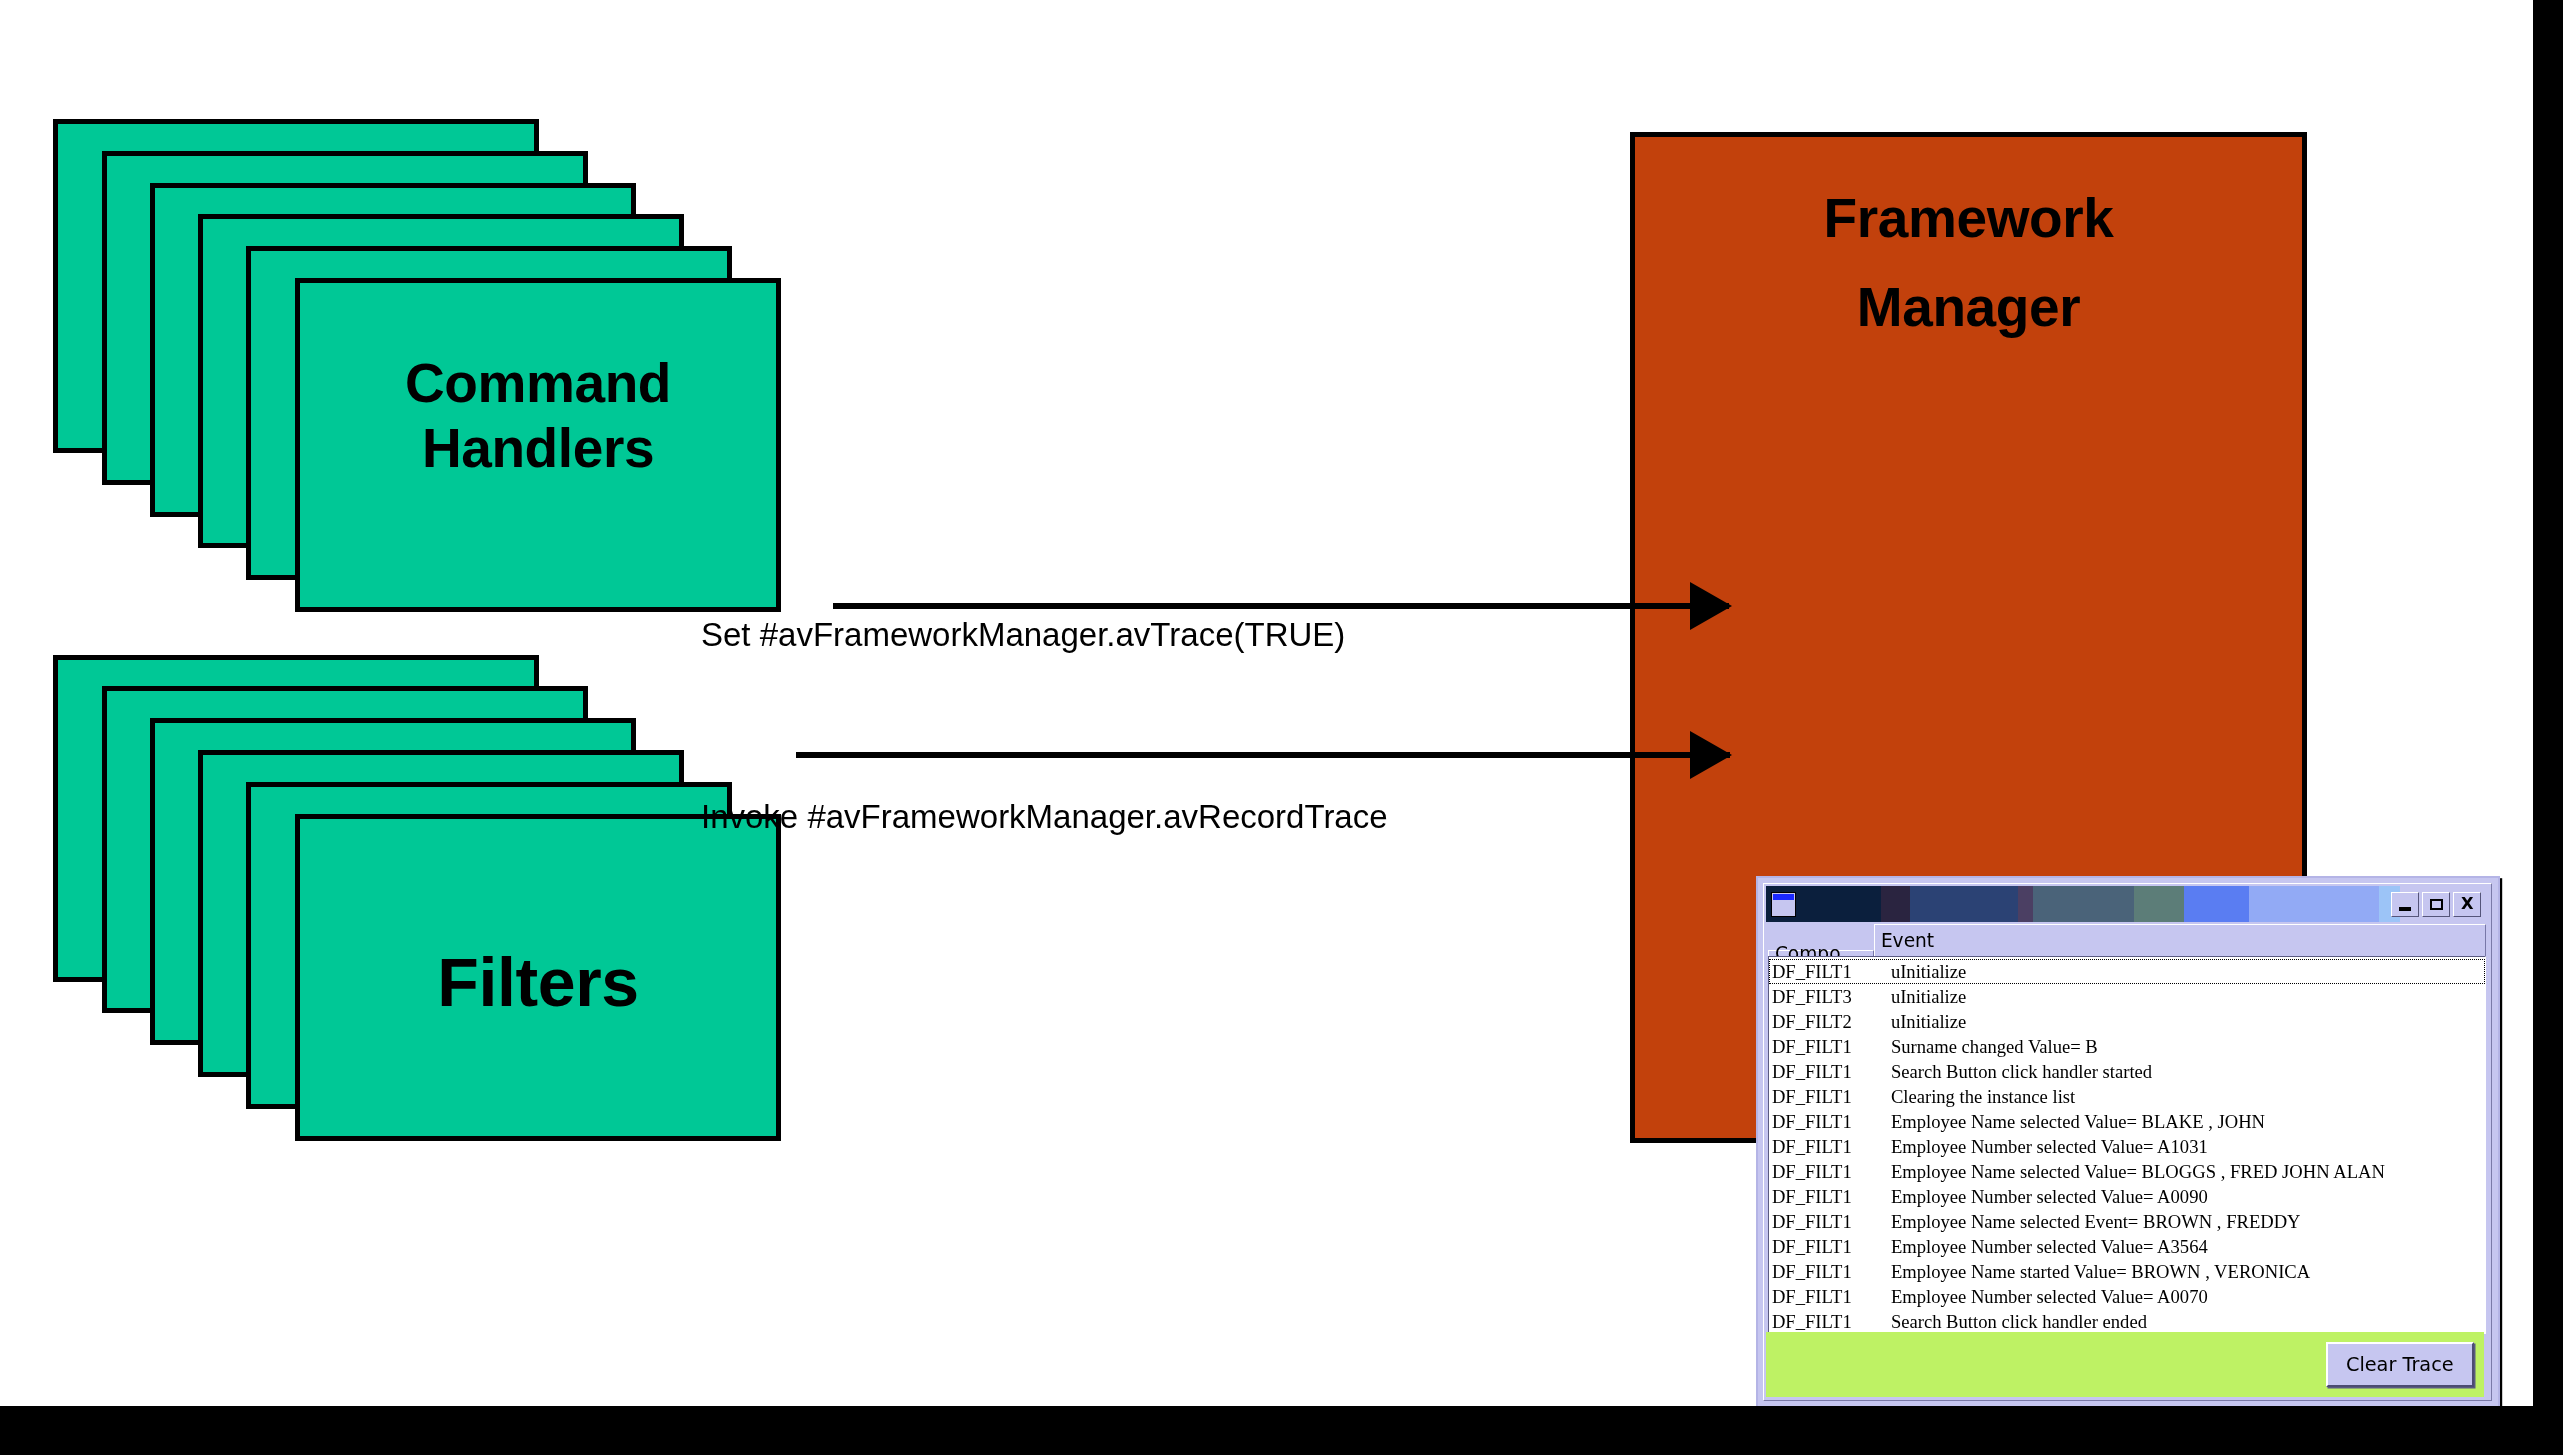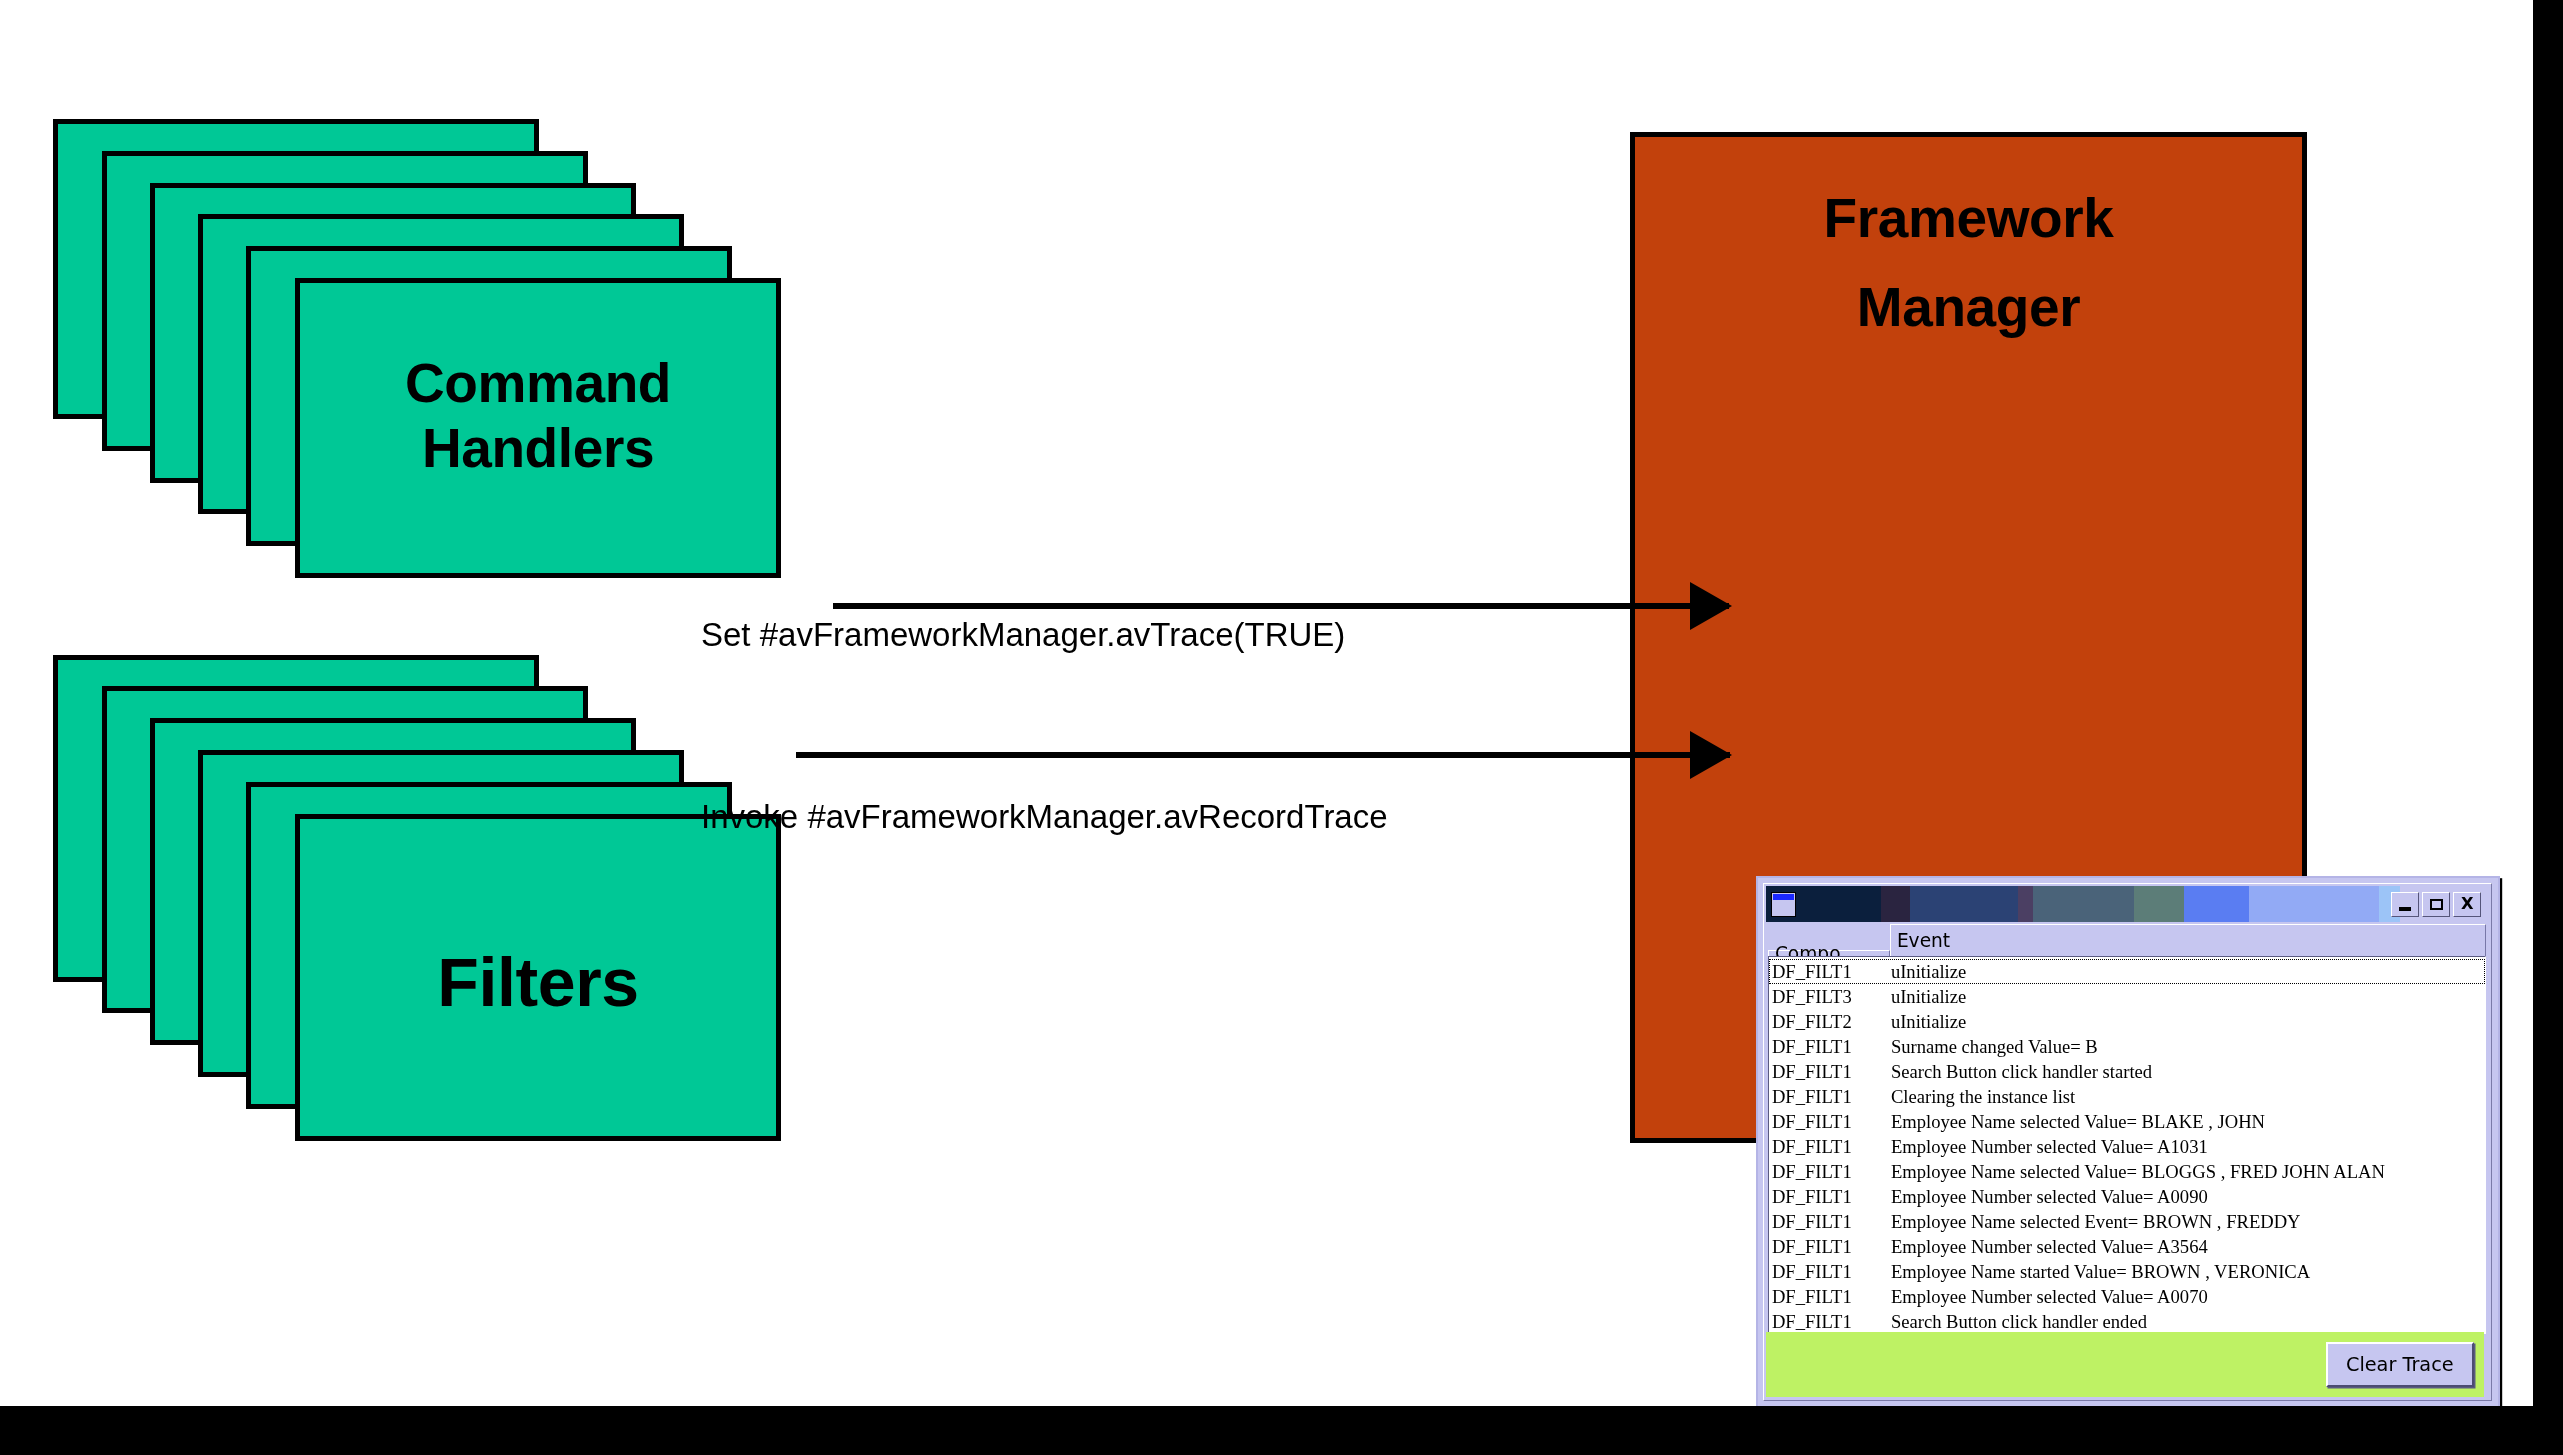--- a/index.html
+++ b/index.html
@@ -40,21 +40,21 @@
     position: absolute;
     left: 0; right: 0;
     text-align: center;
     font-weight: bold;
     color: #000000;
     line-height: 1.18;
     letter-spacing: -0.4px;
   }
 
   
-  .stack-cmd .card { width: 486px; height: 300px; }
+  .stack-cmd .card { width: 486px; height: 334px; }
   .stack-cmd .c0 { left: 53px;  top: 119px; }
   .stack-cmd .c1 { left: 102px; top: 151px; }
   .stack-cmd .c2 { left: 150px; top: 183px; }
   .stack-cmd .c3 { left: 198px; top: 214px; }
   .stack-cmd .c4 { left: 246px; top: 246px; }
   .stack-cmd .c5 { left: 295px; top: 278px; }
   .stack-cmd .card-label { top: 68px; font-size: 55px; }
 
   
   .stack-flt .card { width: 486px; height: 327px; }
@@ -215,21 +215,21 @@
     border: 1.5px solid #ffffff;
     border-right-color: #7878a8;
     border-bottom-color: #7878a8;
     box-sizing: border-box;
     display: flex;
     align-items: center;
     padding-left: 6px;
     font-size: 18.6px;
     color: #000000;
   }
-  .lh-compo { width: 122px; margin-top: 26px; }
+  .lh-compo { width: 106px; margin-top: 26px; }
   .lh-event { flex: 1; }
 
   
   .list-body {
     position: absolute;
     left: 3.7px; top: 72px;
     width: 718px; height: 378px;
     background: #ffffff;
     border: 1.5px solid #5a5a82;
     border-right-color: #ffffff;

